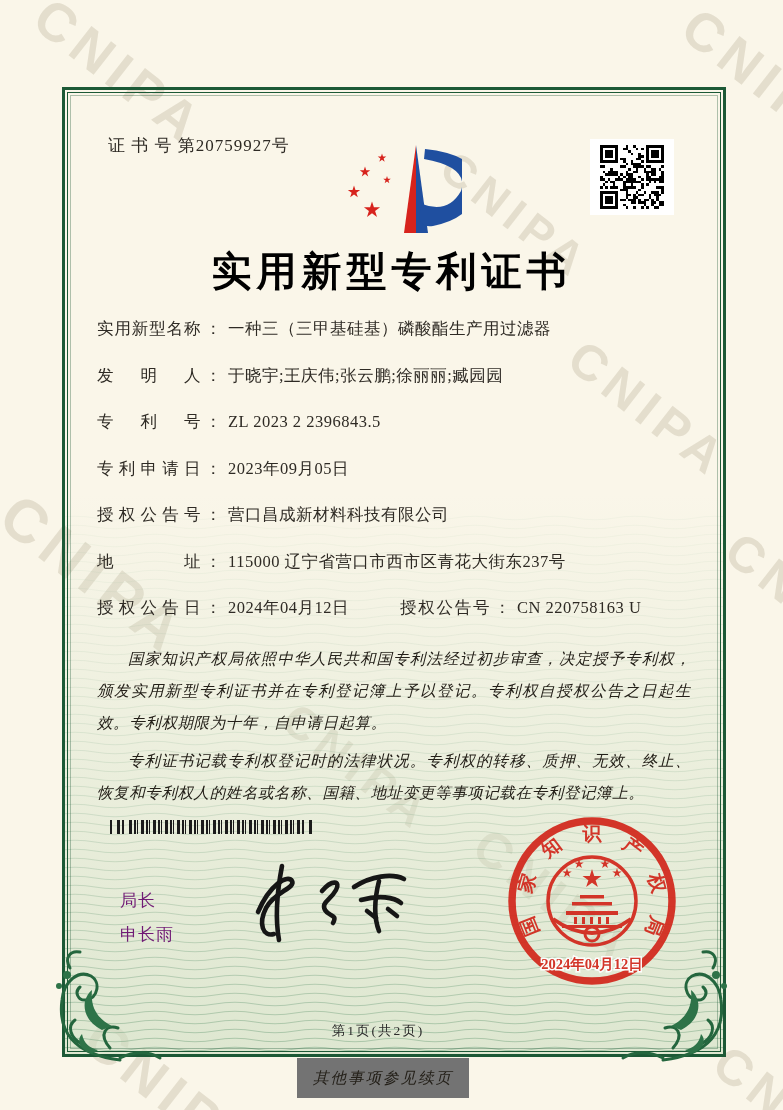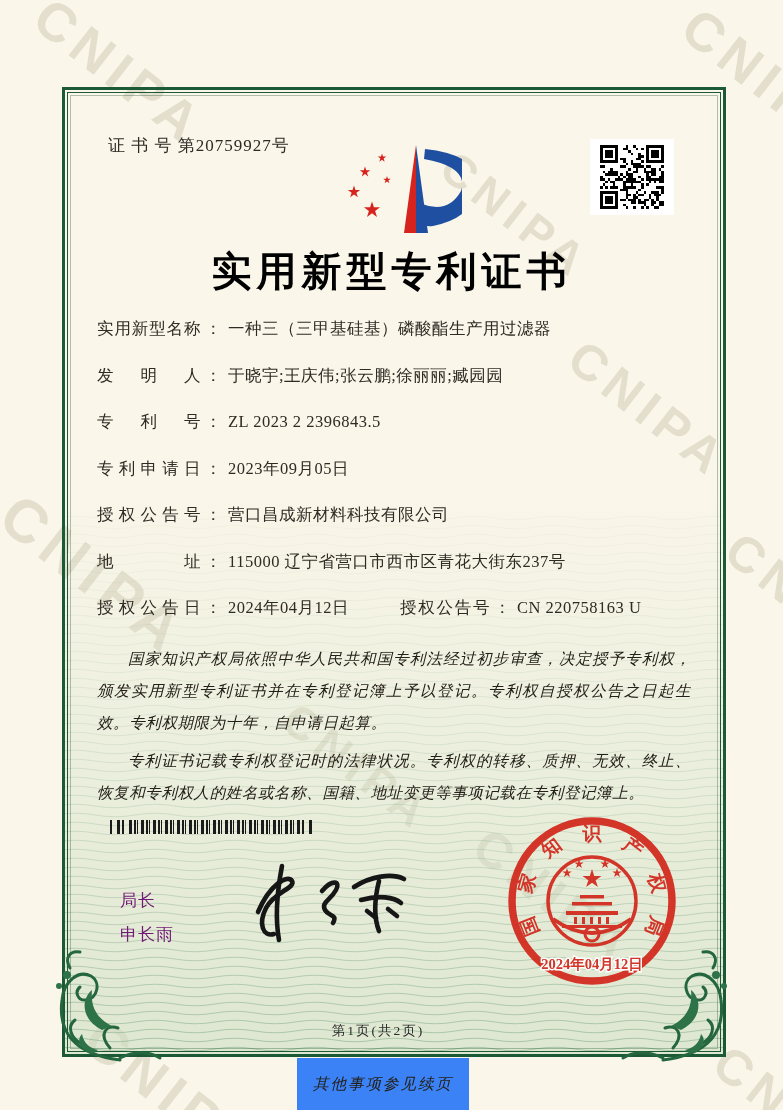--- a/index.html
+++ b/index.html
@@ -87,22 +87,22 @@
   }
   .signature{ position:absolute; left:228px; top:858px; }
   
   .seal{ position:absolute; left:502px; top:811px; opacity:.93; }
   
   .page-footer{
     position:absolute; left:49px; top:1022px; width:658px; text-align:center;
     font-size:13.5px; letter-spacing:2px; color:#2c2c2c;
   }
   .cont-box{
-    position:absolute; left:297px; top:1058px; width:172px; height:52px;
-    background:#3b82f6; display:flex; align-items:center; justify-content:center;
+    position:absolute; left:297px; top:1058px; width:172px; height:40px;
+    background:#737373; display:flex; align-items:center; justify-content:center;
     font-size:15.5px; letter-spacing:2px; font-style:italic; color:#242019;
   }
   .ornament{ position:absolute; pointer-events:none; }
 </style>
 </head>
 <body>
 
 <div class="page">
 
   <div id="wm-layer">

